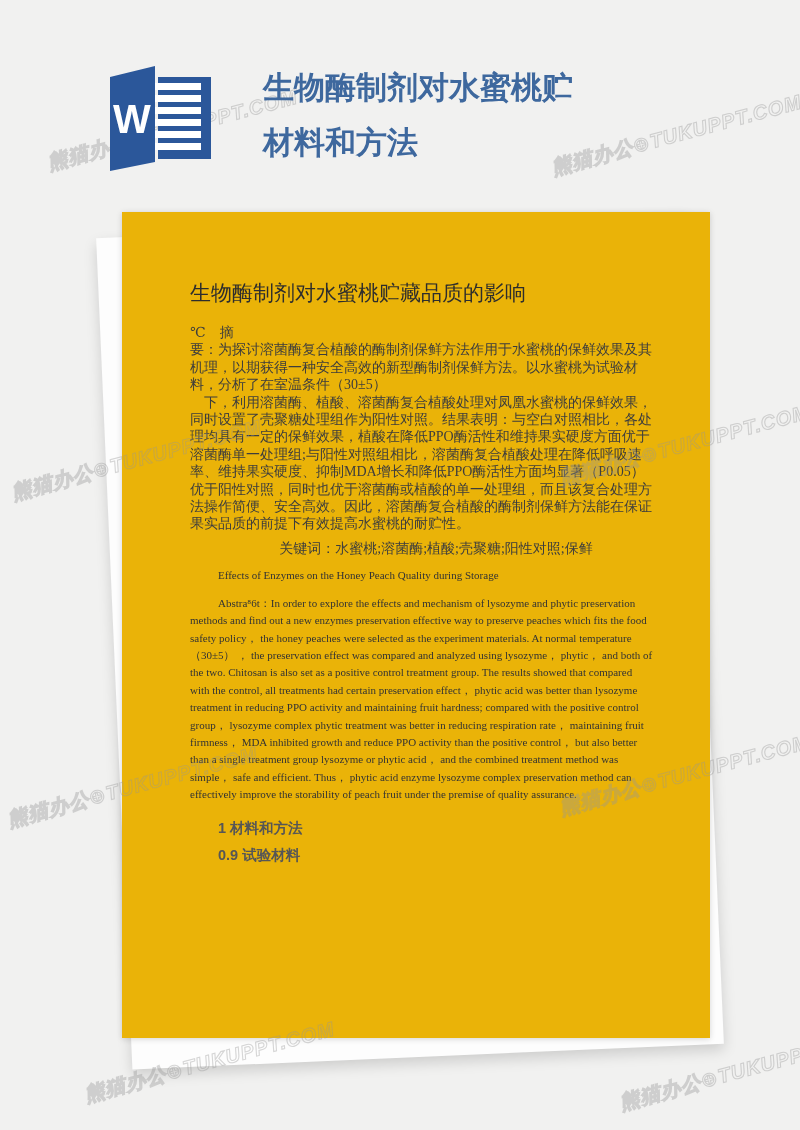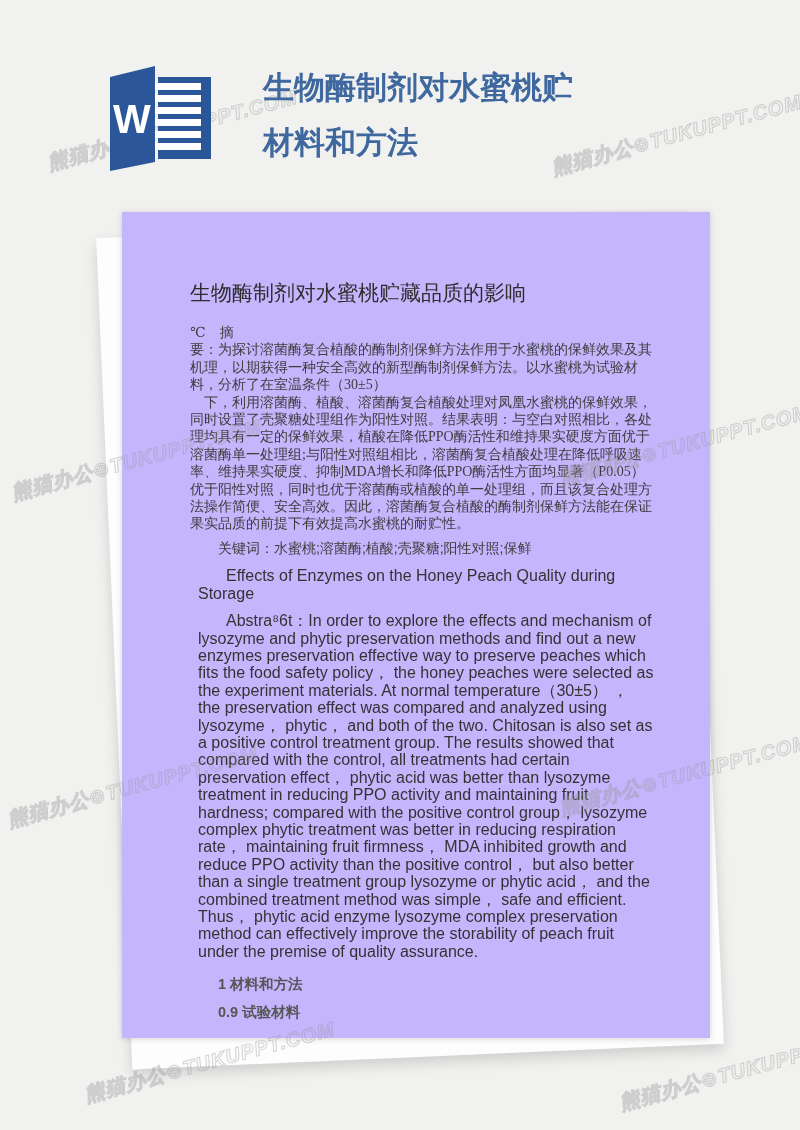--- a/index.html
+++ b/index.html
@@ -17,41 +17,42 @@
     font-weight:bold;font-size:31px;line-height:55px;color:#3e689e;
   }
   
   .page-behind{
     position:absolute;left:114px;top:225px;width:592px;height:832px;
     background:#fdfdfd;transform:rotate(-2.5deg);
     box-shadow:0 6px 14px rgba(0,0,0,0.15);z-index:1;
   }
   .page{
     position:absolute;left:122px;top:212px;width:588px;height:826px;
-    background:#c4b5fd;box-shadow:0 1px 6px rgba(0,0,0,0.16);z-index:2;
+    background:#eab308;box-shadow:0 1px 6px rgba(0,0,0,0.16);z-index:2;
     box-sizing:border-box;padding:66px 56px 0 68px;
   }
   
   .doc-title{
     font-family:"Liberation Serif","DejaVu Serif",serif;
     font-size:21px;line-height:30px;color:#2d2d2d;margin:0 0 16px 0;font-weight:normal;
   }
   .zh{
     font-family:"Liberation Serif","DejaVu Serif",serif;
     font-size:14px;line-height:17.4px;color:#3d3d3d;margin:0;
     white-space:pre-wrap;
   }
   .kw-zh{
-    font-family:Liberation Sans, sans-serif;
+    font-family:Liberation Serif, serif;
     font-size:14px;line-height:17.4px;color:#3d3d3d;margin:7px 0 0 0;
     text-indent:28px;
+    text-align:center;
   }
   .en{
-    font-family:Liberation Sans, sans-serif;
-    font-size:16px;line-height:17.4px;color:#333333;margin:10px 0 0 8px;
+    font-family:Liberation Serif, serif;
+    font-size:11px;line-height:17.4px;color:#333333;margin:10px 0 0 0;
     white-space:pre-wrap;text-indent:28px;
   }
   .heading{
     font-family:"Liberation Sans","DejaVu Sans",sans-serif;
     font-size:14.5px;line-height:17.4px;color:#565656;margin:16px 0 0 0;
     text-indent:28px;font-weight:bold;
   }
   
   .wm{
     position:absolute;z-index:3;white-space:nowrap;pointer-events:none;

